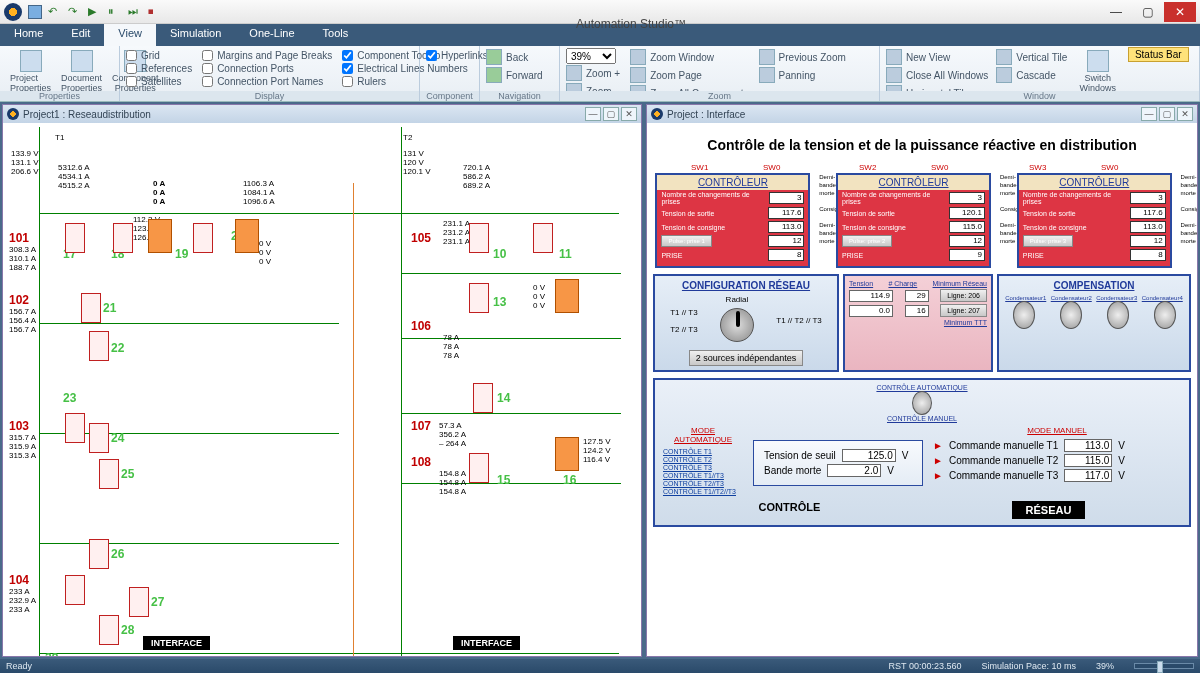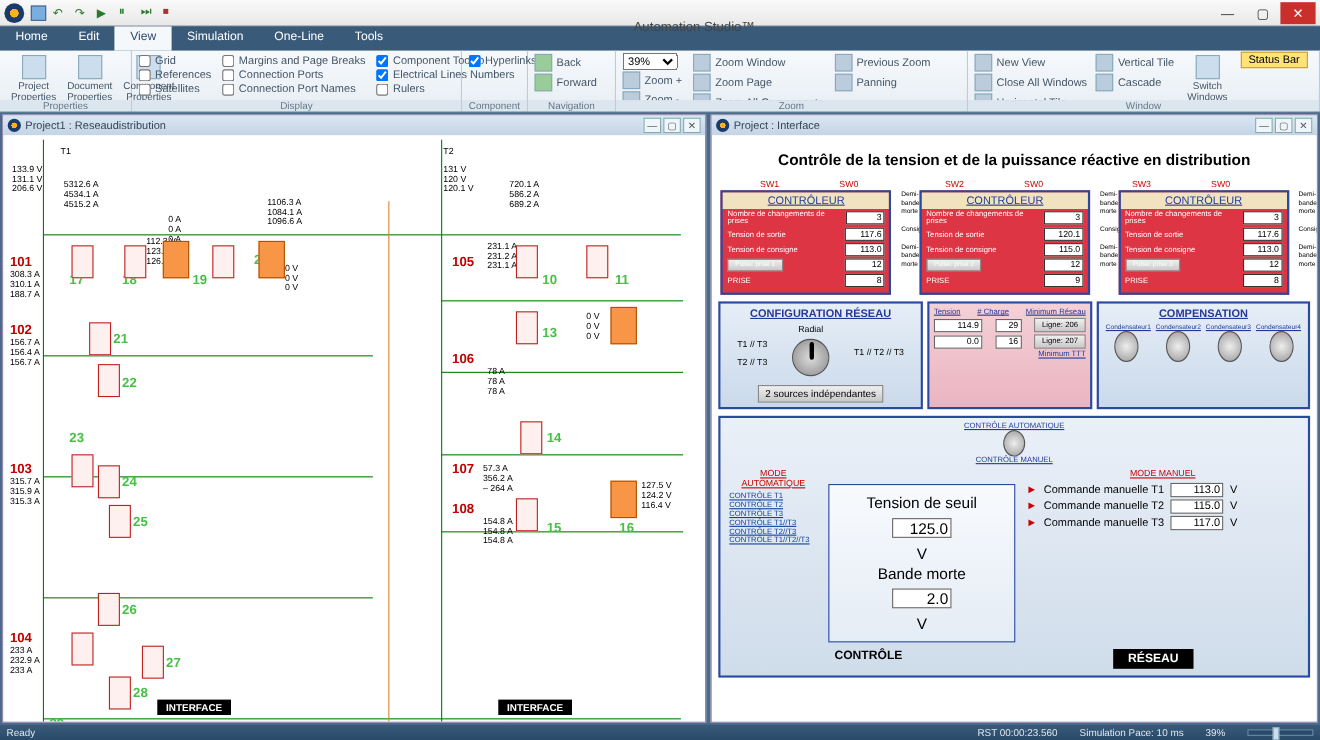--- a/index.html
+++ b/index.html
@@ -66,21 +66,21 @@
 .btn3d { background:linear-gradient(#f0f0f0,#c8c8c8); border:1px solid #888; font-size:9px; padding:2px 6px; display:inline-block; }
 .knob { width:34px; height:34px; border-radius:50%; background:radial-gradient(circle,#ddd,#888); border:1px solid #555; position:relative; margin:4px auto; }
 .knob::after { content:""; position:absolute; width:4px; height:16px; background:#000; left:15px; top:2px; border-radius:2px; }
 .toggle { width:22px; height:28px; background:radial-gradient(circle,#eee,#999); border-radius:50%; border:1px solid #555; display:inline-block; }
 .togglerow { display:flex; gap:6px; justify-content:space-around; }
 .ctrlarea { border:2px solid #2a4aa0; background:linear-gradient(#eaf0f8,#cfdcea); margin-top:6px; padding:4px 8px 6px 8px; position:relative; }
 .mode-label { font-size:8px; color:#c00; text-decoration:underline; }
 .linkcol { display:flex; flex-direction:column; font-size:7px; gap:1px; }
 .linkcol a { color:#1040a0; text-decoration:underline; }
 .autobox { border:1px solid #2a4aa0; background:linear-gradient(#f8fafd,#e4ecf5); padding:6px 10px; }
-.autobox .arow { display:flex; align-items:center; justify-content:flex-start; gap:6px; font-size:14px; margin:2px 0;flex-direction:column; }
+.autobox .arow { display:flex; align-items:center; justify-content:flex-start; gap:6px; font-size:10px; margin:2px 0; }
 .autobox .arow .v { background:#fff; border:1px solid #666; width:54px; text-align:right; padding:0 2px; }
 .manrow { display:flex; align-items:center; gap:6px; font-size:10px; margin:2px 0; }
 .manrow .v { background:#fff; border:1px solid #666; width:48px; text-align:right; padding:0 2px; }
 .footerbtns { display:flex; justify-content:space-around; margin-top:6px; }
 .blackbtn { background:#000; color:#fff; font-weight:bold; font-size:11px; padding:3px 14px; }
 .statusbar { position:absolute; bottom:0; left:0; right:0; height:14px; background:linear-gradient(#3a5a7a,#2a4a6a); color:#dde7f0; font-size:9px; display:flex; align-items:center; padding:0 6px; gap:20px; }
 .statusbar .sp { flex:1; }
 </style>
 </head>
 <body>
@@ -111,21 +111,21 @@
   <div class="tab">Simulation</div>
   <div class="tab">One-Line</div>
   <div class="tab">Tools</div>
 </div>
 
 <div class="ribbon">
   <div class="group" style="width:120px;">
     <div style="display:flex;gap:2px;">
       <div class="vbtn">
           <span class="icon24"></span>
-          <span style="white-space:pre-line;text-align:center;">Project
+          <span style="white-space:pre-line;text-align:left;">Project
 Properties</span>
         </div>
       <div class="vbtn">
           <span class="icon24"></span>
           <span style="white-space:pre-line;text-align:center;">Document
 Properties</span>
         </div>
       <div class="vbtn">
           <span class="icon24"></span>
           <span style="white-space:pre-line;text-align:center;">Component
@@ -300,21 +300,21 @@
         <div class="sch-line sch-lineh" style="left:398px;top:150px;width:220px;"></div>
         <div class="sch-line sch-lineh" style="left:398px;top:215px;width:220px;"></div>
         <div class="sch-line sch-lineh" style="left:398px;top:290px;width:220px;"></div>
         <div class="sch-line sch-lineh" style="left:398px;top:360px;width:220px;"></div>
 
         <div style="position:absolute;left:350px;top:60px;width:1px;height:480px;background:#e08030;"></div>
 
         <div class="sch-label" style="left:30px;top:10px;margin-left:22px;">T1</div>
         <div class="sch-label" style="left:8px;top:26px;line-height:9px;"><span>133.9 V</span><br><span>131.1 V</span><br><span>206.6 V</span></div>
         <div class="sch-label" style="left:55px;top:40px;line-height:9px;"><span>5312.6 A</span><br><span>4534.1 A</span><br><span>4515.2 A</span></div>
-        <div class="sch-label" style="left:150px;top:72px;line-height:9px;"><span>0 A</span><br><span>0 A</span><br><span>0 A</span></div>
+        <div class="sch-label" style="left:150px;top:56px;line-height:9px;font-weight:bold;"><span>0 A</span><br><span>0 A</span><br><span>0 A</span></div>
         <div class="sch-label" style="left:240px;top:56px;line-height:9px;"><span>1106.3 A</span><br><span>1084.1 A</span><br><span>1096.6 A</span></div>
         <div class="sch-label" style="left:400px;top:10px;">T2</div>
         <div class="sch-label" style="left:400px;top:26px;line-height:9px;"><span>131 V</span><br><span>120 V</span><br><span>120.1 V</span></div>
         <div class="sch-label" style="left:460px;top:40px;line-height:9px;"><span>720.1 A</span><br><span>586.2 A</span><br><span>689.2 A</span></div>
 
         <div class="sch-red sch-label" style="left:6px;top:108px;">101</div>
         <div class="sch-label" style="left:6px;top:122px;line-height:9px;"><span>308.3 A</span><br><span>310.1 A</span><br><span>188.7 A</span></div>
         <div class="sch-red sch-label" style="left:6px;top:170px;">102</div>
         <div class="sch-label" style="left:6px;top:184px;line-height:9px;"><span>156.7 A</span><br><span>156.4 A</span><br><span>156.7 A</span></div>
         <div class="sch-red sch-label" style="left:6px;top:296px;">103</div>

